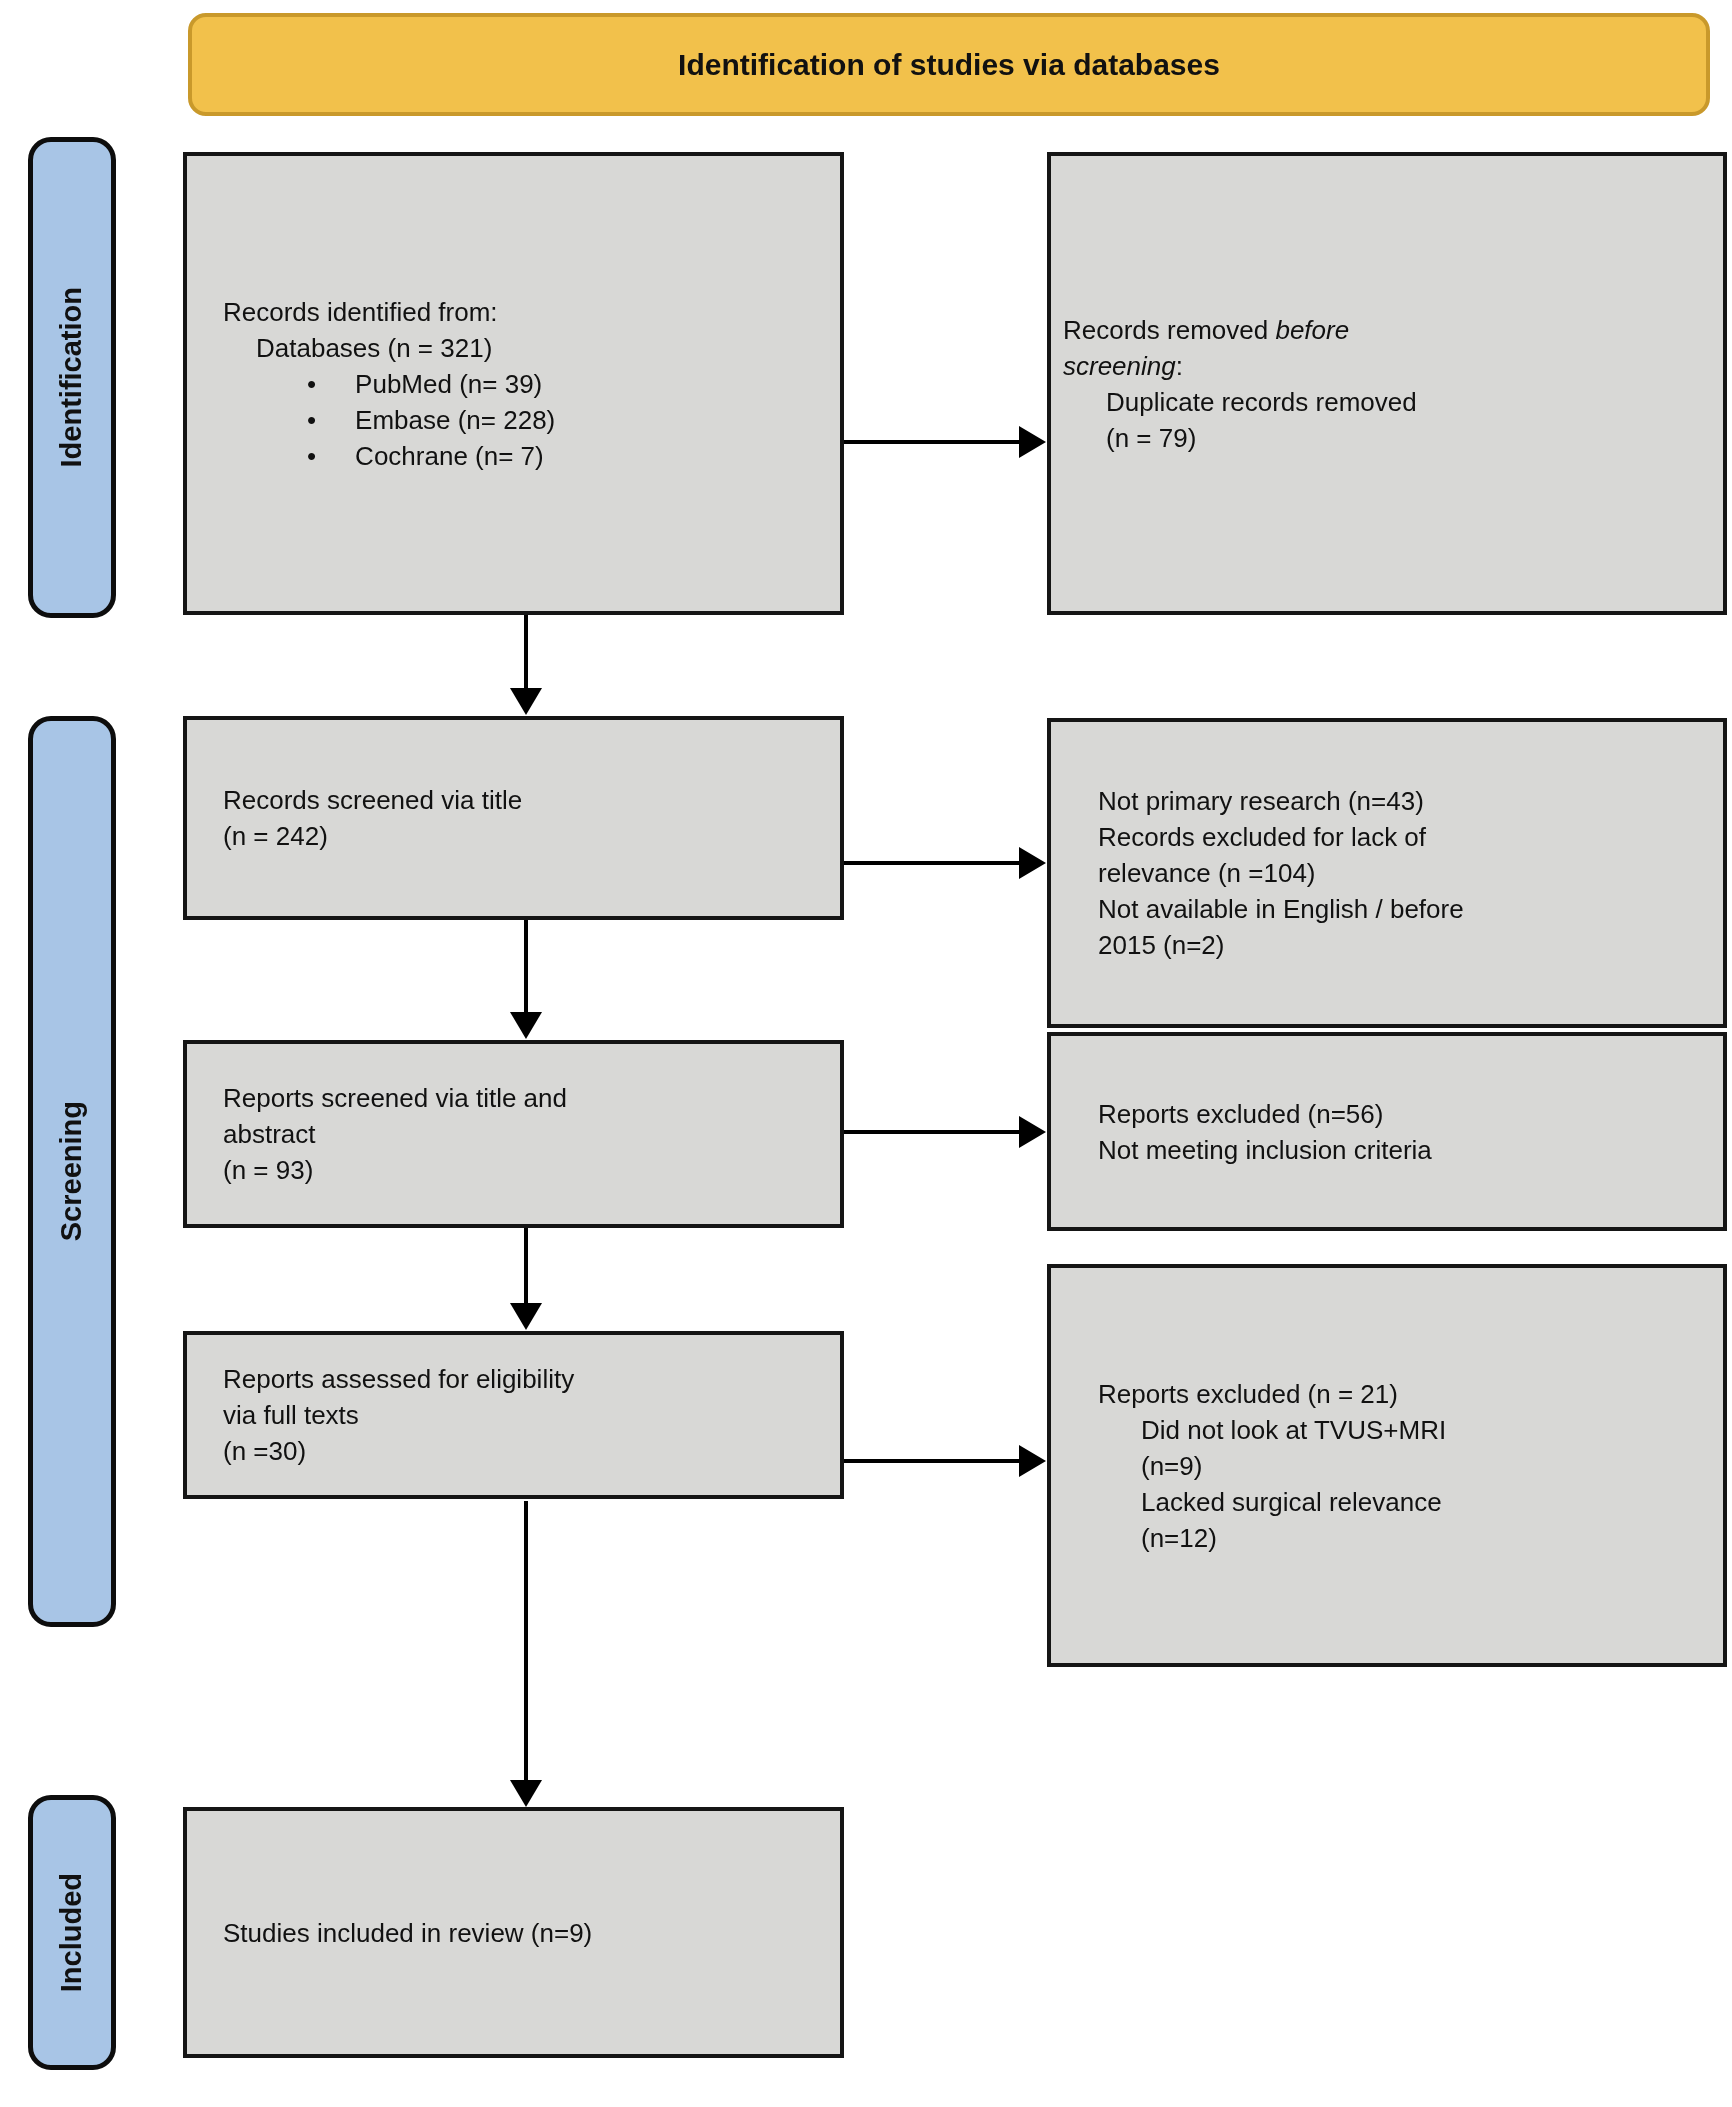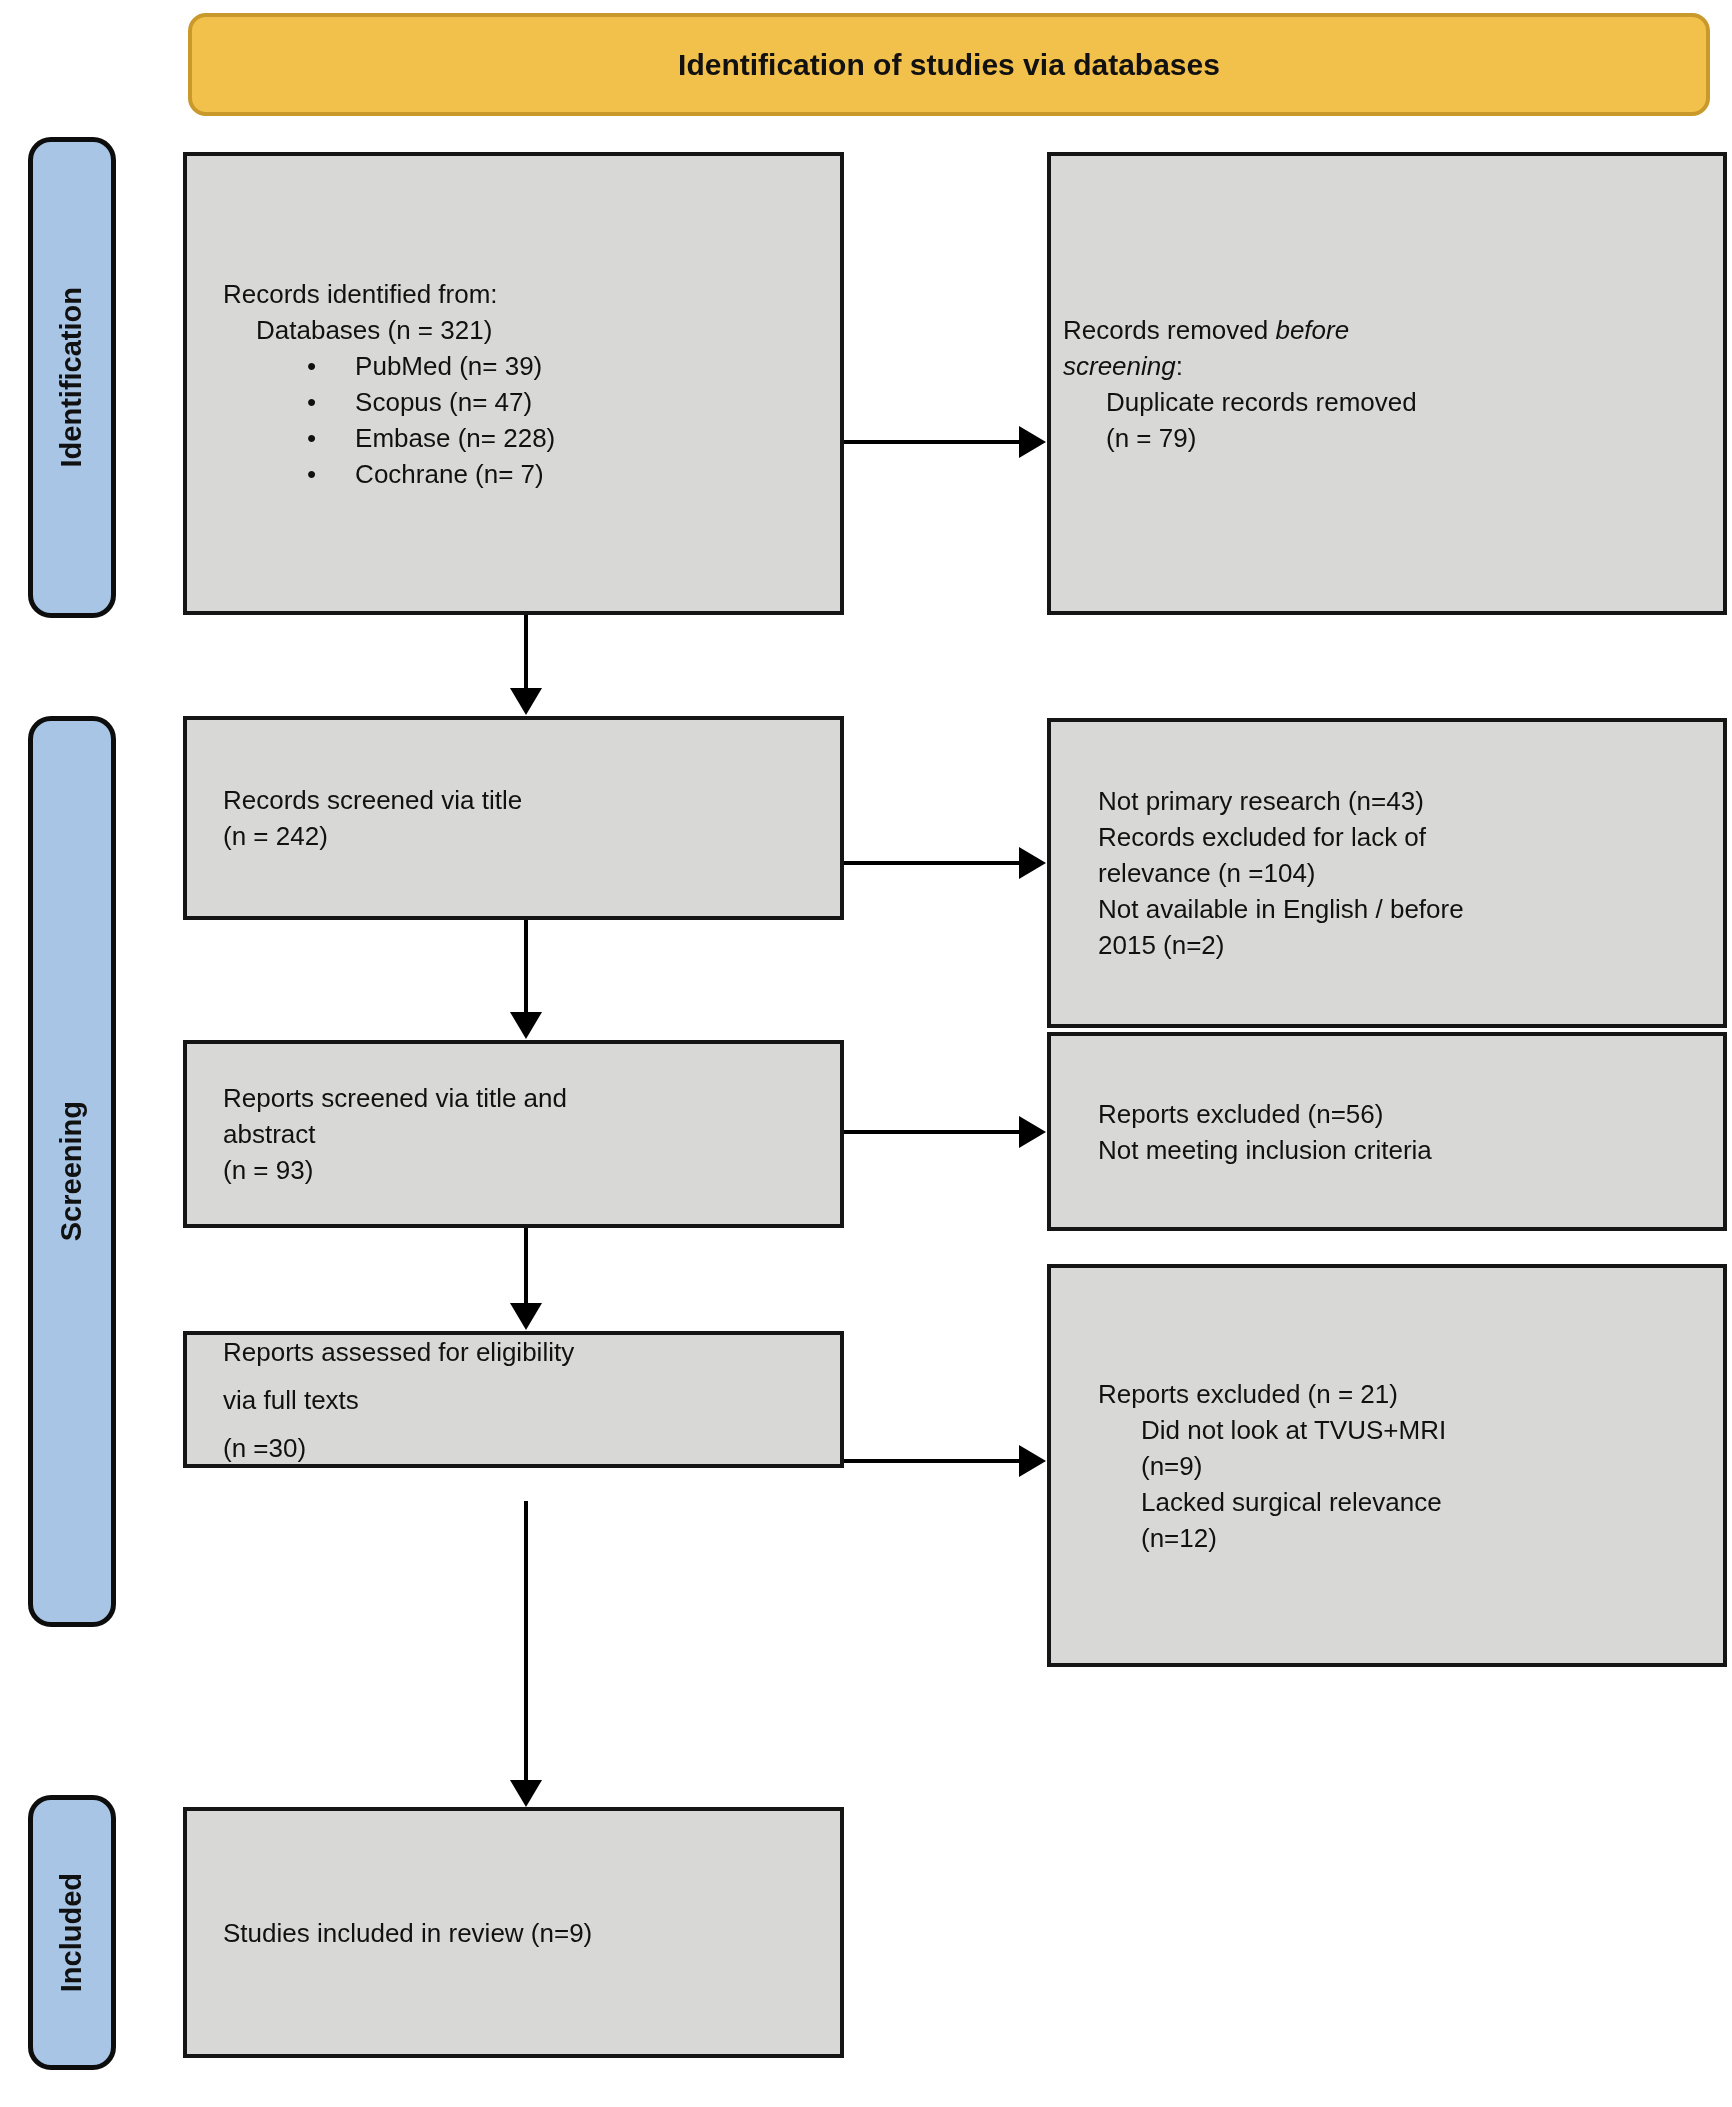--- a/index.html
+++ b/index.html
@@ -70,21 +70,20 @@
   </div>
   <div class="sidebar" style="top:1795px;height:275px;">
     <span class="vtext">Included</span>
   </div>
 
   <div class="box col-l" style="top:152px;height:463px;">
     <div class="line">Records identified from:</div>
     <div class="line ind1">Databases (n = 321)</div>
     <ul class="bullets">
       <li class="line">PubMed (n= 39)</li>
-      <li class="line">Scopus (n= 47)</li>
       <li class="line">Embase (n= 228)</li>
       <li class="line">Cochrane (n= 7)</li>
     </ul>
   </div>
 
   <div class="box col-r" style="top:152px;height:463px;padding-left:12px;">
     <div class="line"><span>Records removed </span><i>before</i></div>
     <div class="line"><i>screening</i><span>:</span></div>
     <div class="line ind2">Duplicate records removed</div>
     <div class="line ind2">(n = 79)</div>
@@ -107,21 +106,21 @@
     <div class="line">Reports screened via title and</div>
     <div class="line">abstract</div>
     <div class="line">(n = 93)</div>
   </div>
 
   <div class="box col-r" style="top:1032px;height:199px;">
     <div class="line">Reports excluded (n=56)</div>
     <div class="line">Not meeting inclusion criteria</div>
   </div>
 
-  <div class="box col-l" style="top:1331px;height:137px;gap:12px;">
+  <div class="box col-l" style="top:1331px;height:168px;">
     <div class="line">Reports assessed for eligibility</div>
     <div class="line">via full texts</div>
     <div class="line">(n =30)</div>
   </div>
 
   <div class="box col-r" style="top:1264px;height:403px;">
     <div class="line">Reports excluded (n = 21)</div>
     <div class="line ind2">Did not look at TVUS+MRI</div>
     <div class="line ind2">(n=9)</div>
     <div class="line ind2">Lacked surgical relevance</div>

